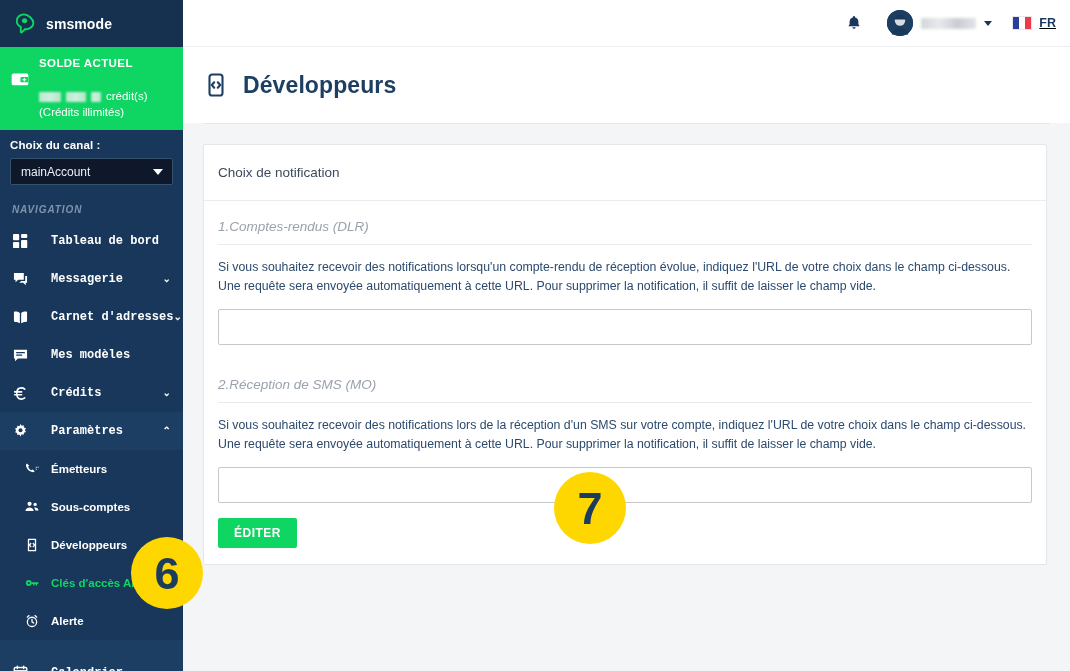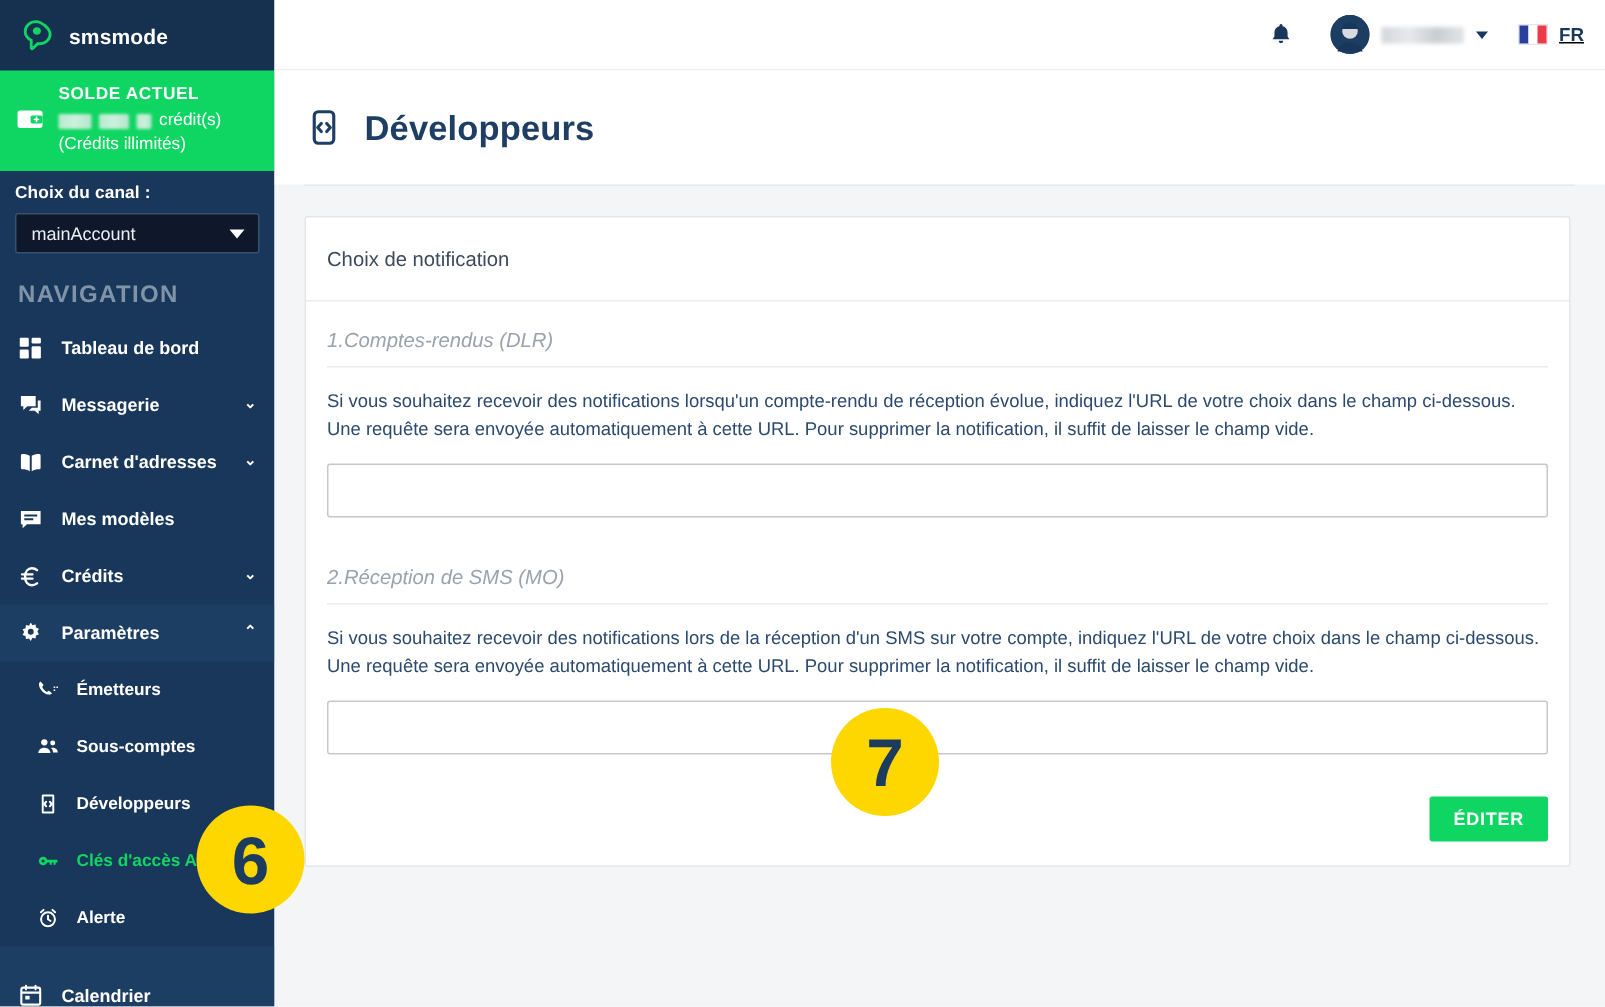--- a/index.html
+++ b/index.html
@@ -38,21 +38,21 @@
     min-height: 65px;
   }
   .balance-icon { width: 20px; height: 20px; flex: 0 0 20px; margin-top: 13px; }
   .balance-text { margin-left: 9px; }
   .balance-title {
     color: #ffffff; font-size: 11.5px; font-weight: bold;
     letter-spacing: .4px; line-height: 15px;
   }
   .balance-credits {
     display: flex; align-items: center; gap: 5px;
-    margin-top: 2px; line-height: 15px;
+    margin-top: 18px; line-height: 15px;
   }
   .blur-chip {
     display: inline-block; height: 10px; border-radius: 1px;
     background: linear-gradient(90deg,#b9e9cf,#cdf0dd,#b3e6c9);
     filter: blur(1.2px);
   }
   .chip-a { width: 22px; } .chip-b { width: 20px; } .chip-c { width: 10px; }
   .balance-unit { color: #ffffff; font-size: 11.5px; }
   .balance-sub { color: #ffffff; font-size: 11.5px; line-height: 15px; margin-top: 1px; }
 
@@ -67,31 +67,31 @@
     padding: 0 9px 0 10px;
   }
   .channel-select-value { color: #e9eef4; font-size: 12px; }
   .caret-down {
     width: 0; height: 0;
     border-left: 5px solid transparent; border-right: 5px solid transparent;
     border-top: 6px solid #ffffff;
   }
 
   .nav-heading {
-    color: #7f93a9; font-size: 16px; font-weight: bold;
-    letter-spacing: .9px; padding: 8px 0 7px 12px;
+    color: #7f93a9; font-size: 10px; font-weight: bold;
+    letter-spacing: .9px; padding: 8px 0 7px 12px; font-style: italic;
   }
   .nav-item {
     height: 38px; display: flex; align-items: center;
     padding-left: 12px; padding-right: 12px;
     color: #ffffff; font-size: 12px; font-weight: bold;
     position: relative; white-space: nowrap;
   }
   .nav-item .ico { width: 17px; flex: 0 0 17px; display:flex; align-items:center; justify-content:center; }
-  .nav-item .lbl { margin-left: 12px; flex: 1 1 auto; }
+  .nav-item .lbl { margin-left: 22px; flex: 1 1 auto; font-family: Liberation Mono, monospace; }
   .nav-item .chev {
     font-size: 10px; color: #ffffff; font-weight: bold; line-height: 1;
   }
   .nav-item.parent-active { background: #1d3e63; }
   .nav-sub {
     height: 38px; display: flex; align-items: center;
     padding-left: 24px; color: #ffffff; font-size: 11.5px; font-weight: bold;
   }
   .nav-sub .ico { width: 16px; flex: 0 0 16px; display:flex; align-items:center; justify-content:center; }
   .nav-sub .lbl { margin-left: 11px; }
@@ -161,21 +161,21 @@
     margin-top: 13px;
   }
   .url-input {
     margin-top: 13px; width: 100%; height: 36px;
     border: 1px solid #c6c8cb; border-radius: 2px;
     background: #ffffff; padding: 0 10px;
     font-family: "Liberation Sans", sans-serif; font-size: 12.5px; color: #333;
     outline: none;
   }
   .section-two { margin-top: 32px; }
-  .btn-row { display: flex; justify-content: flex-end; margin-top: 28px; }
+  .btn-row { display: flex; justify-content: flex-start; margin-top: 15px; }
   .btn-edit {
     background: #0fd663; color: #ffffff; border: none; border-radius: 2px;
     height: 30px; padding: 0 16px;
     font-family: "Liberation Sans", sans-serif;
     font-size: 12px; font-weight: bold; letter-spacing: .5px;
     cursor: pointer;
   }
 
   
   .badge {

